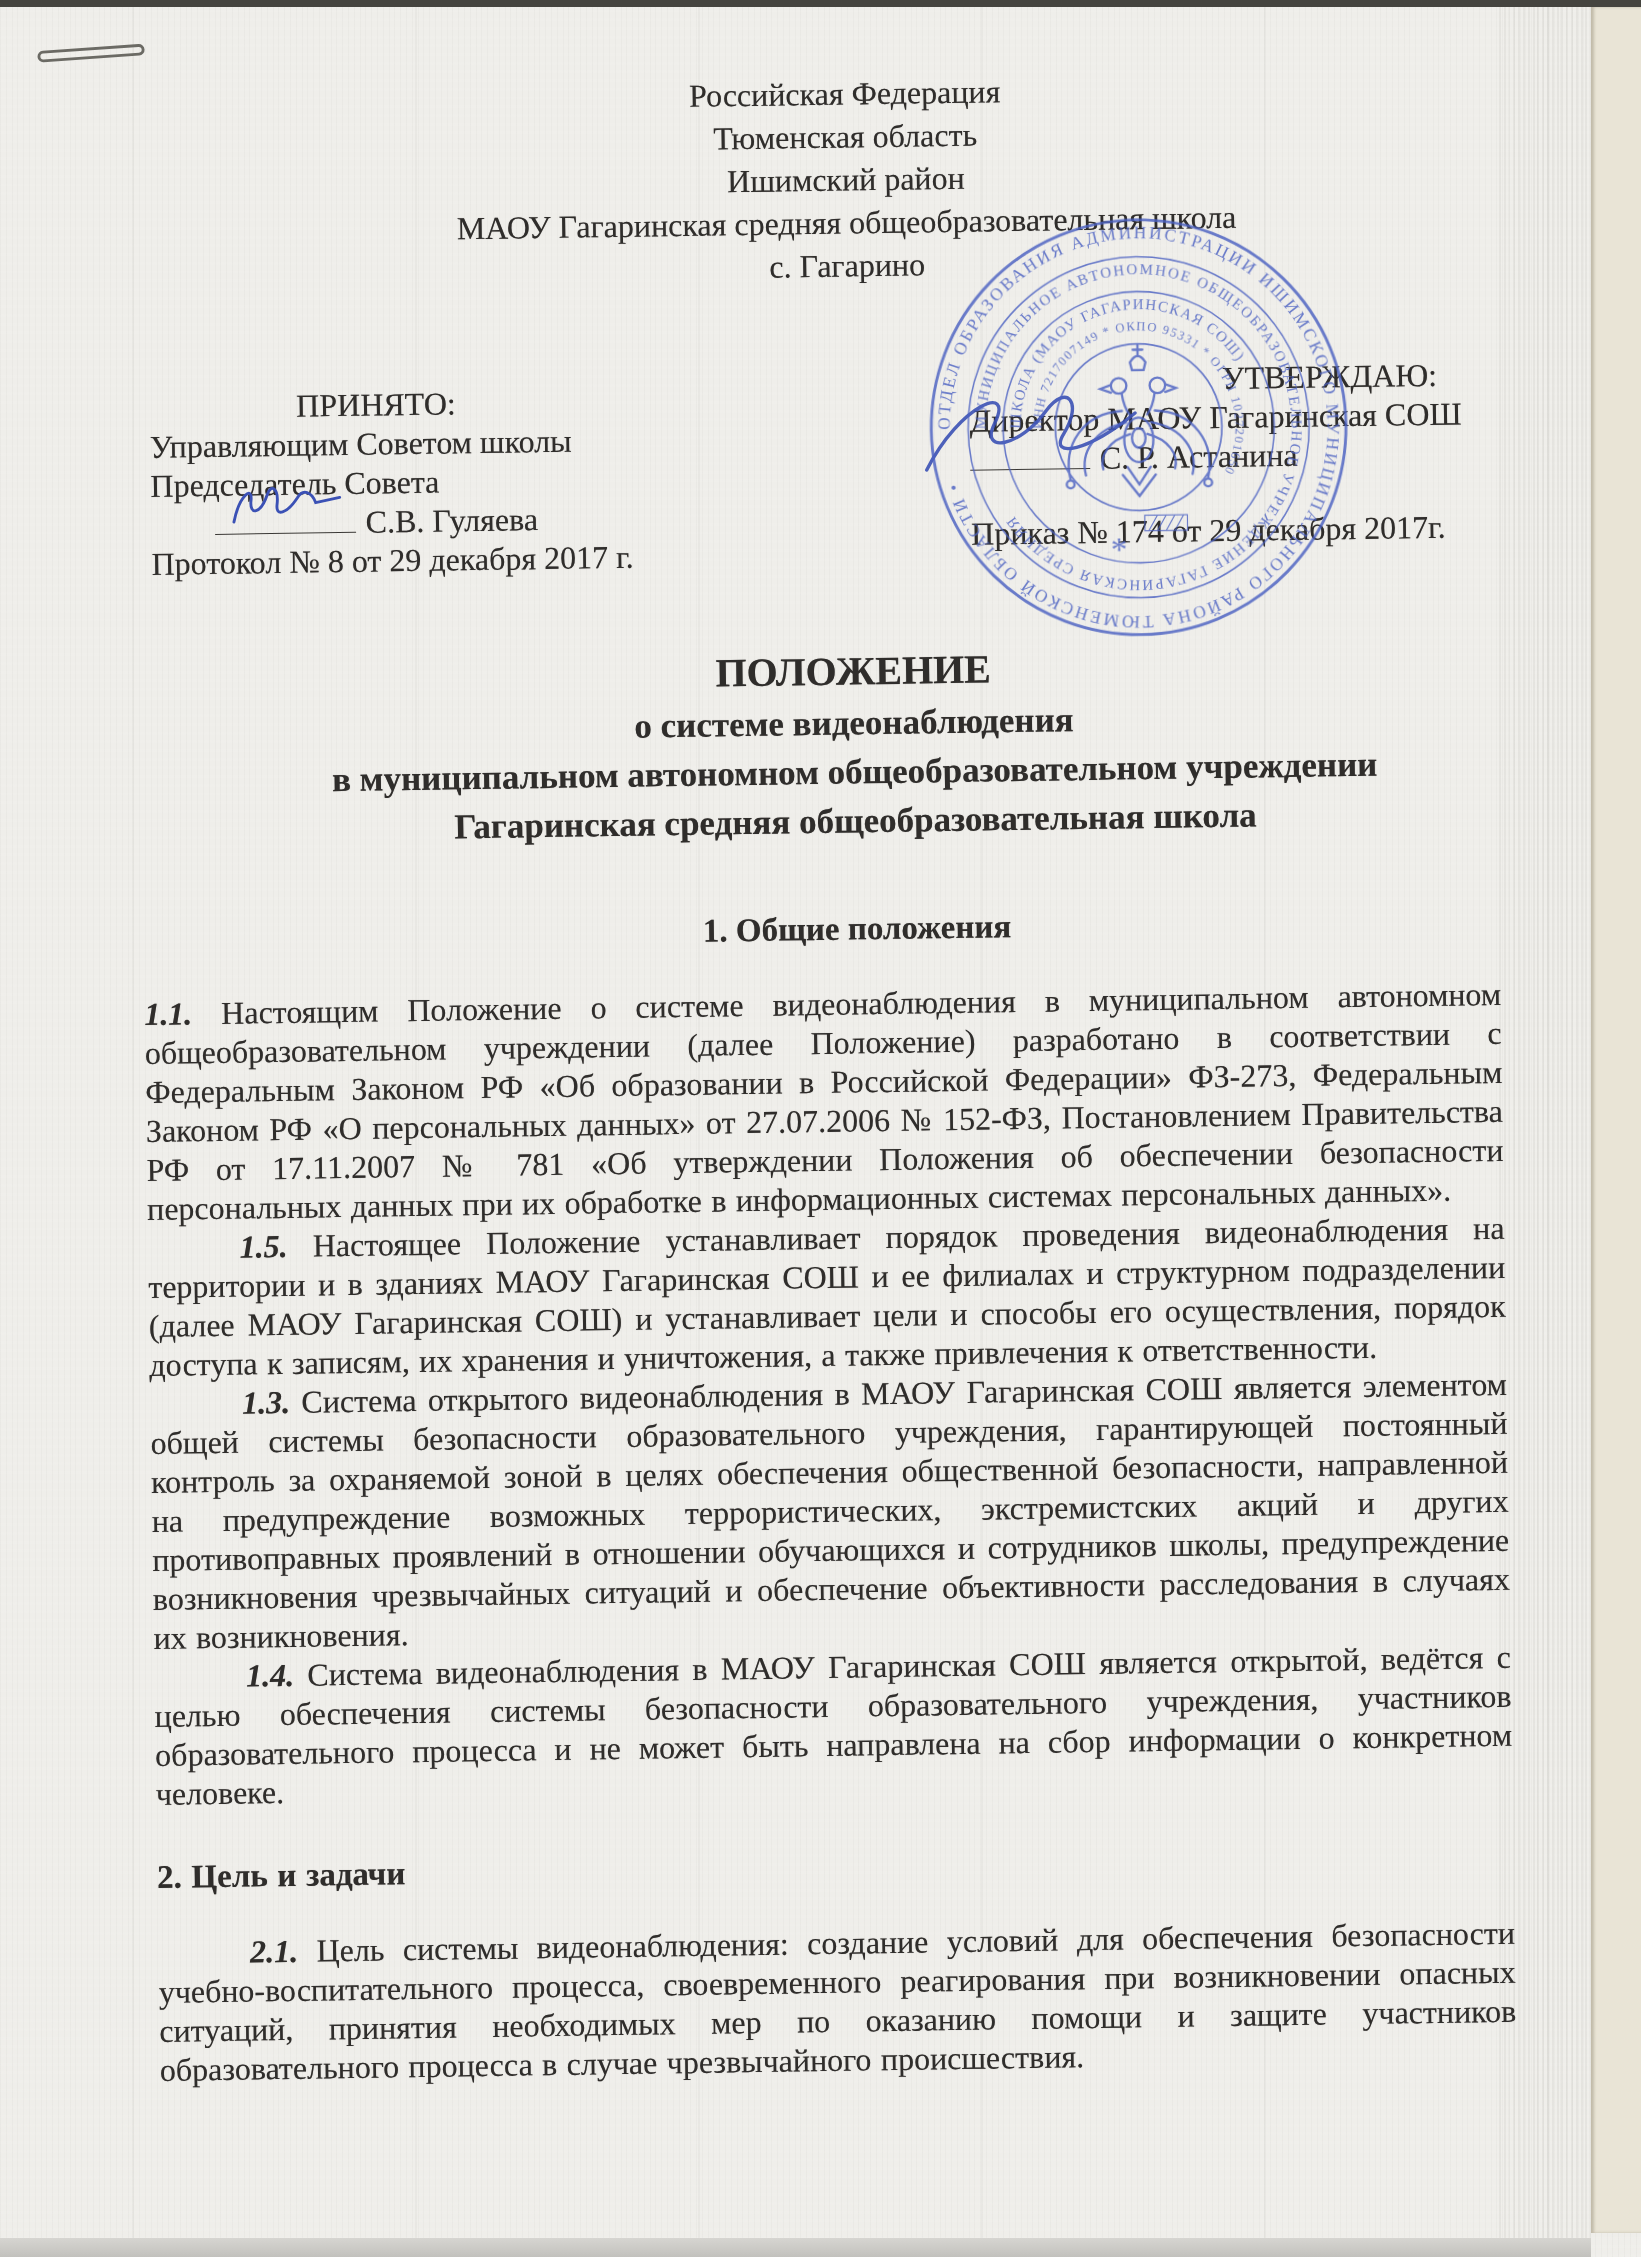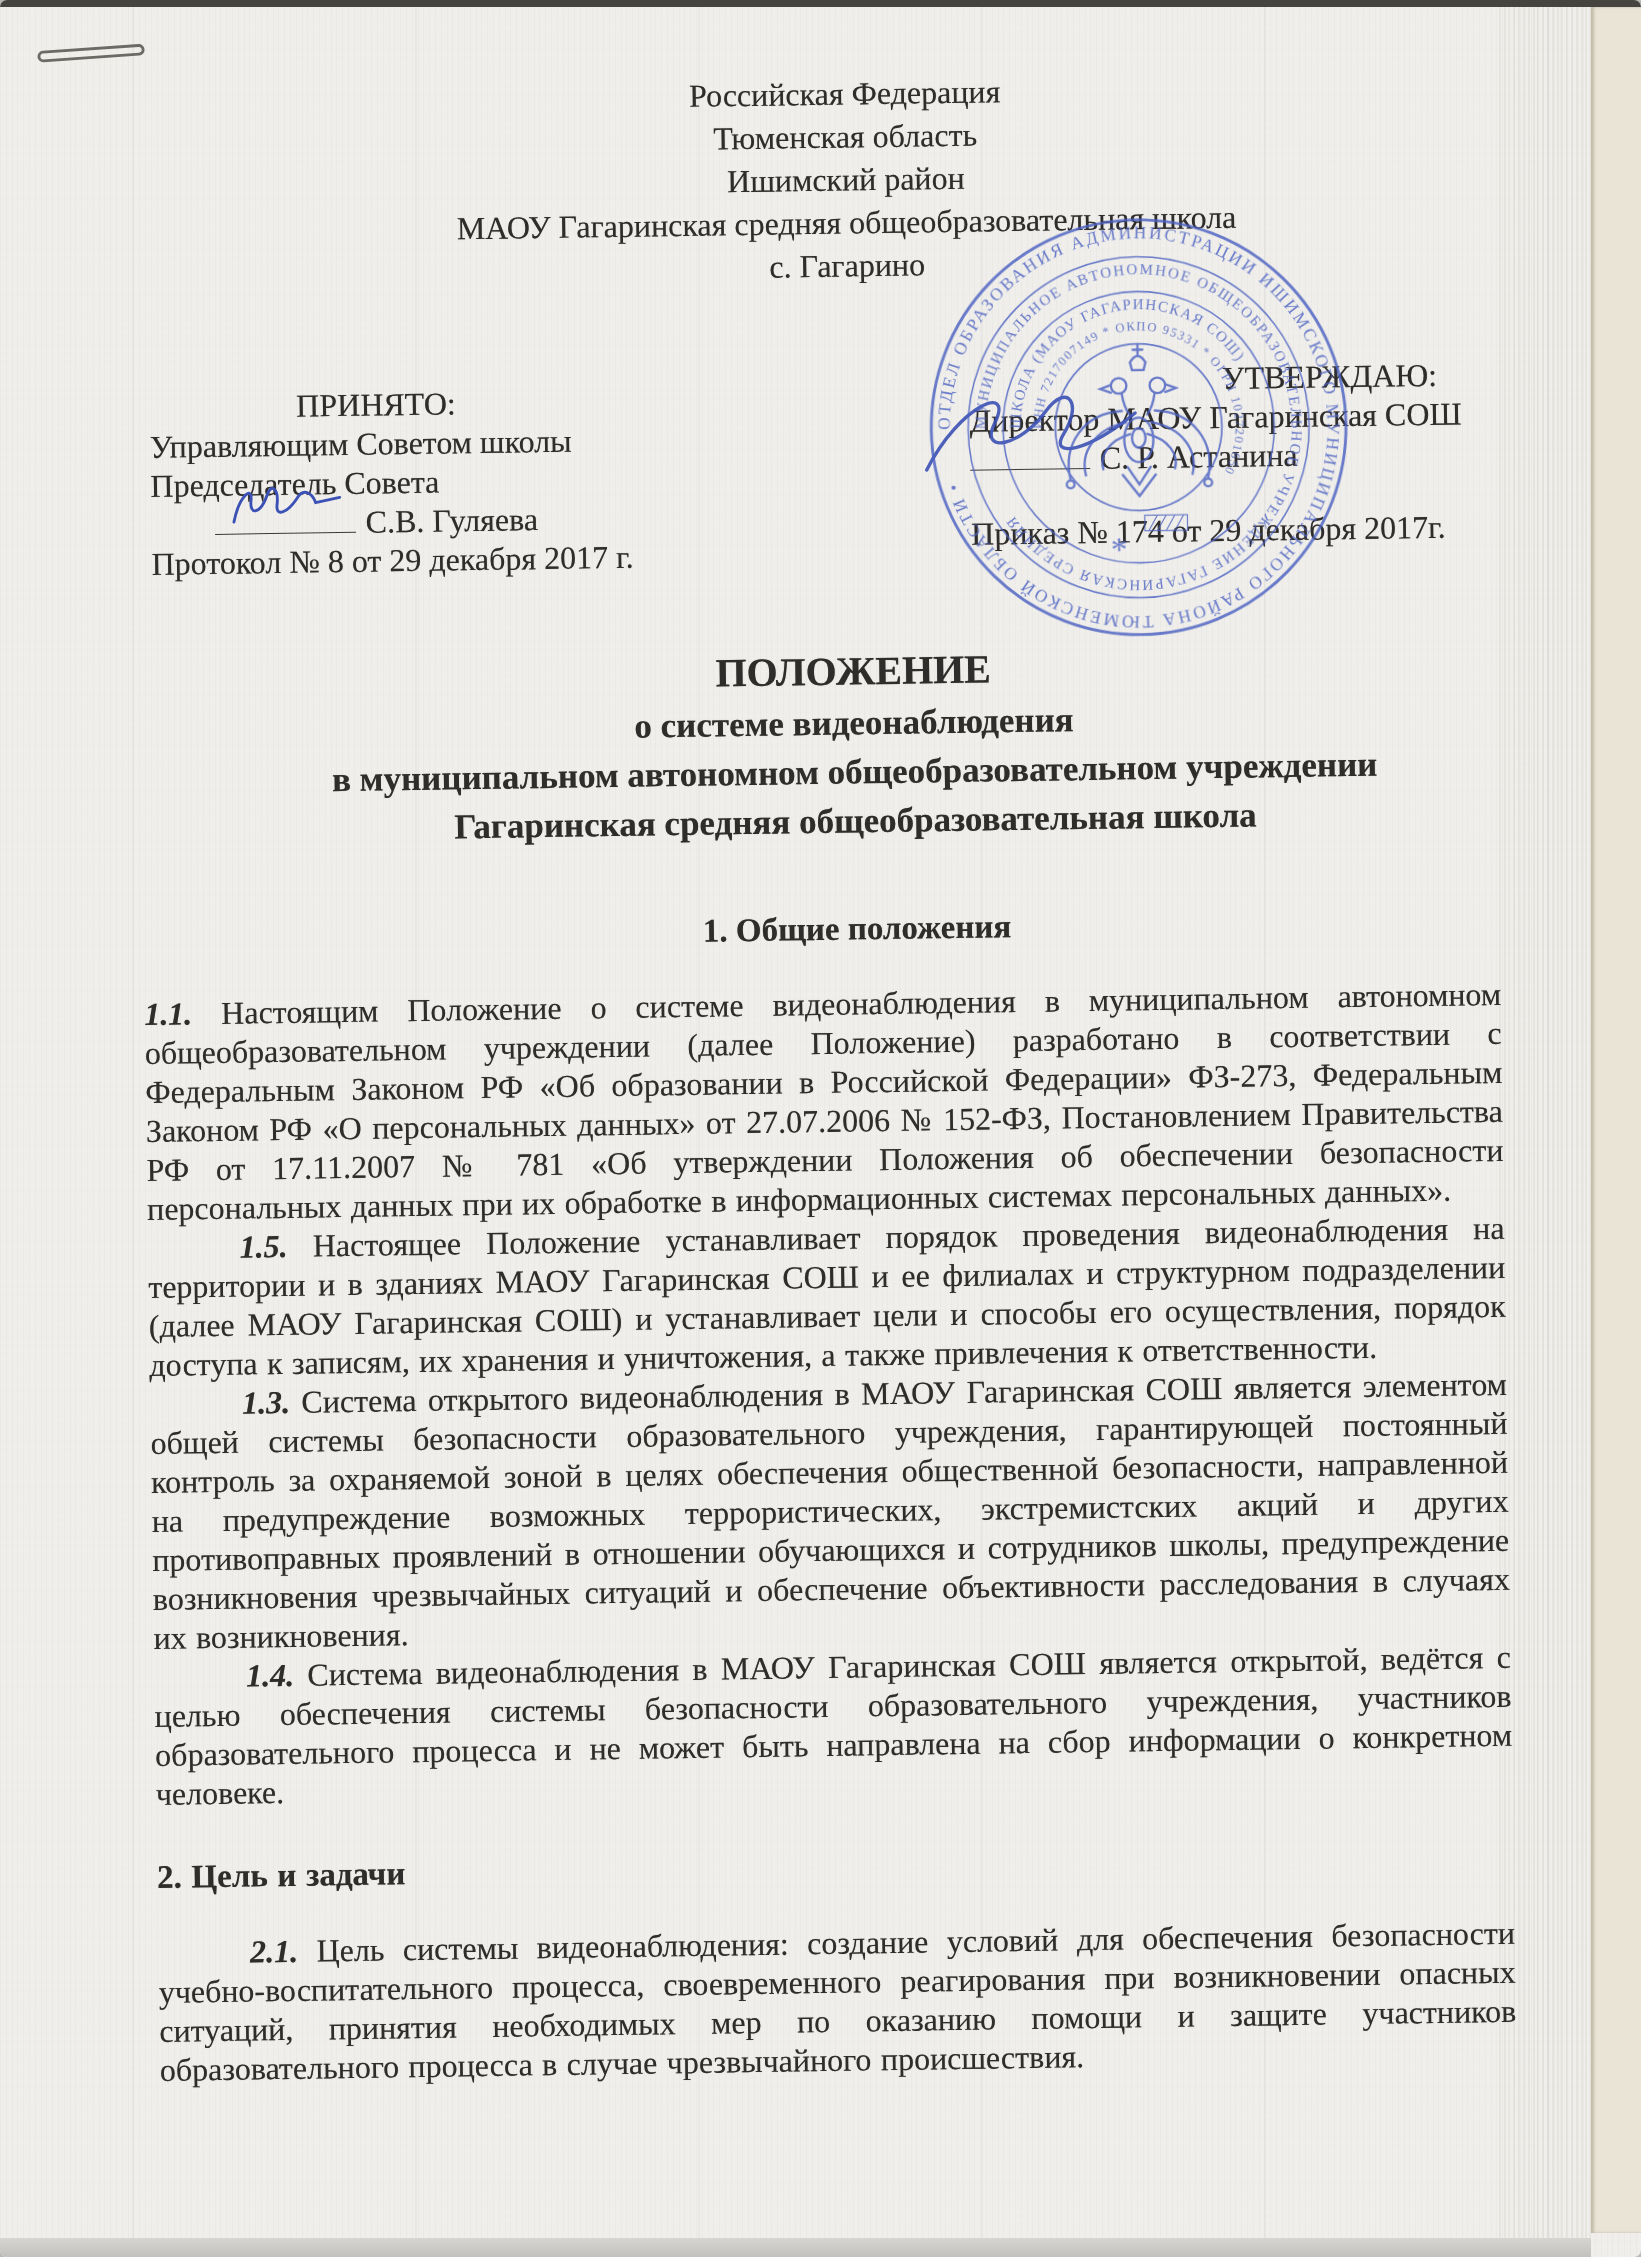--- a/index.html
+++ b/index.html
@@ -6,21 +6,20 @@
   body{width:1641px;height:2257px;overflow:hidden;background:#b9b8b4;}
   .page{
     position:relative;width:1641px;height:2257px;overflow:hidden;
     font-family:"Liberation Serif","DejaVu Serif",serif;
     color:#2f2d2b;
     background-color:#efeeea;
     background-image:
       repeating-linear-gradient(90deg, rgba(120,120,112,.045) 0 1px, transparent 1px 5.8px),
       repeating-linear-gradient(90deg, transparent 0 132px, rgba(100,100,92,.05) 132px 134px, transparent 134px 283px),
       repeating-linear-gradient(0deg, rgba(255,255,255,.05) 0 2.9px, transparent 2.9px 8.7px);
-    border-radius: 7px;
   }
   
   .edge-top{position:absolute;left:0;top:0;width:1641px;height:6.8px;background:#45443f;}
   .edge-right{position:absolute;right:0;top:6.8px;width:50px;height:2226px;background:#e9e4d6;box-shadow:inset 2.9px 0 2.9px rgba(120,110,85,.35);}
   .edge-bottom{position:absolute;left:0;bottom:0;width:1591px;height:19.3px;background:linear-gradient(#d6d5d1,#c2c1bd);}
   .streaks{position:absolute;top:6.8px;bottom:19.3px;right:50px;width:92px;
     background:repeating-linear-gradient(90deg, rgba(110,108,98,.08) 0 1.9px, transparent 1.9px 4.8px);}
   .staple{position:absolute;left:35px;top:39px;}
   
   .skew{position:absolute;inset:0;transform:rotate(-0.85deg);transform-origin:821px 1062px;}

